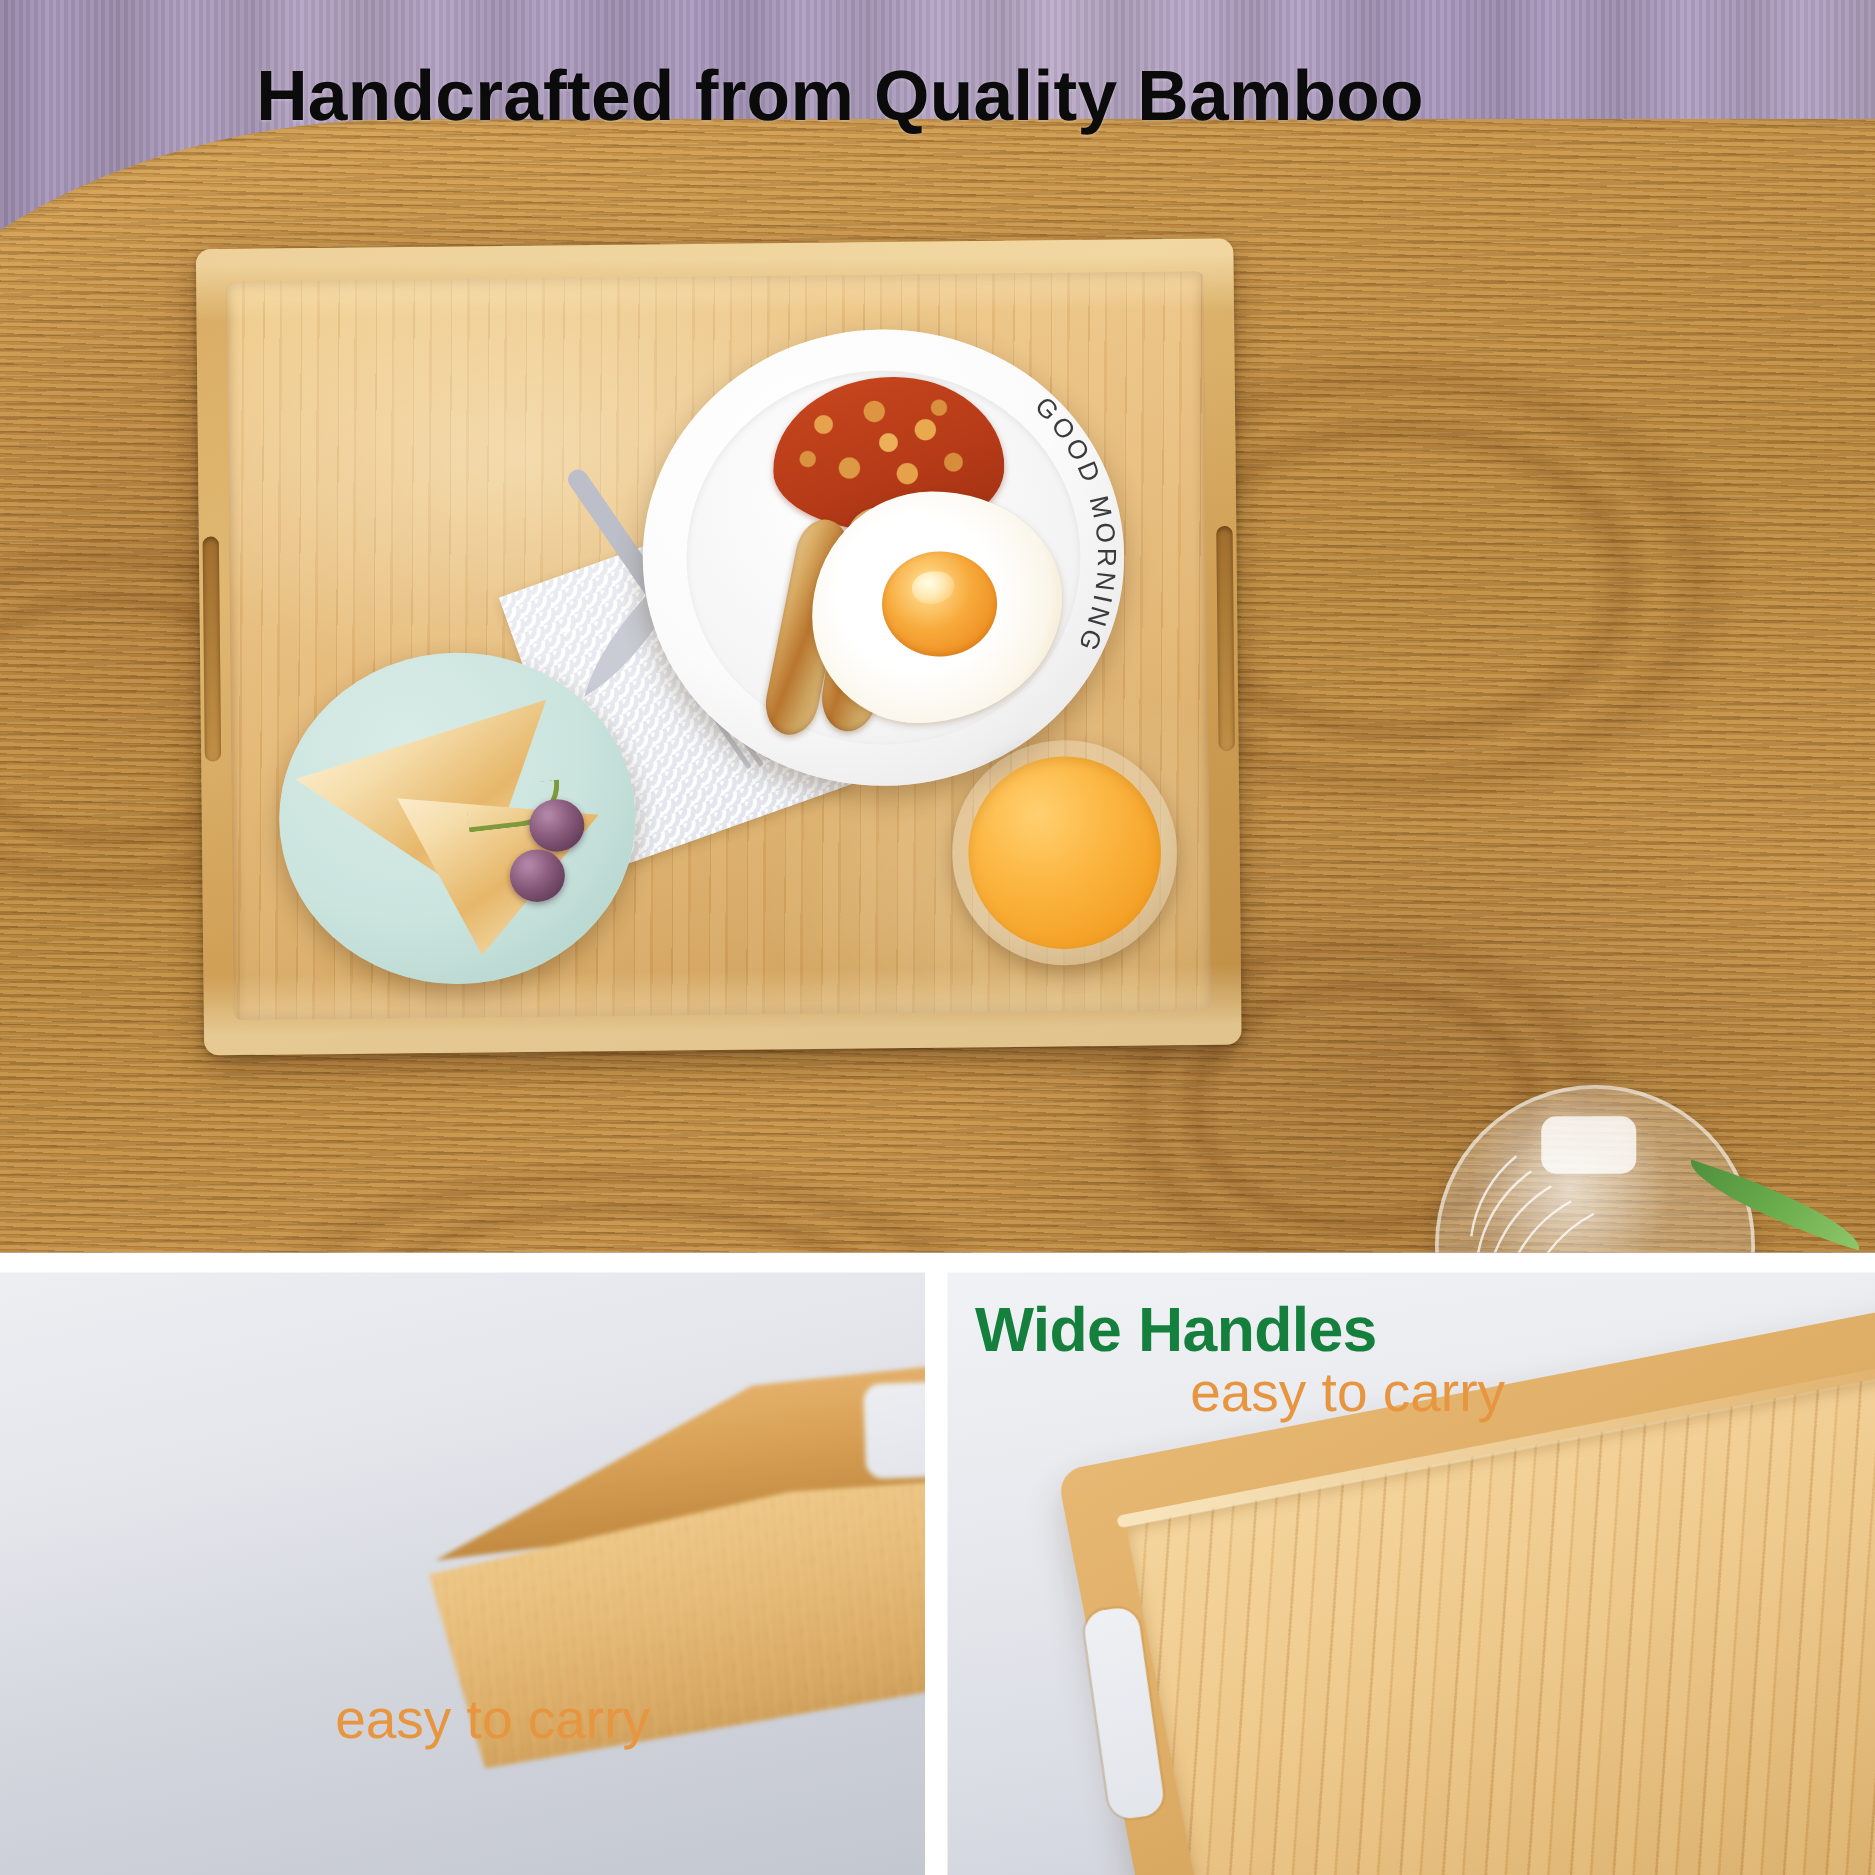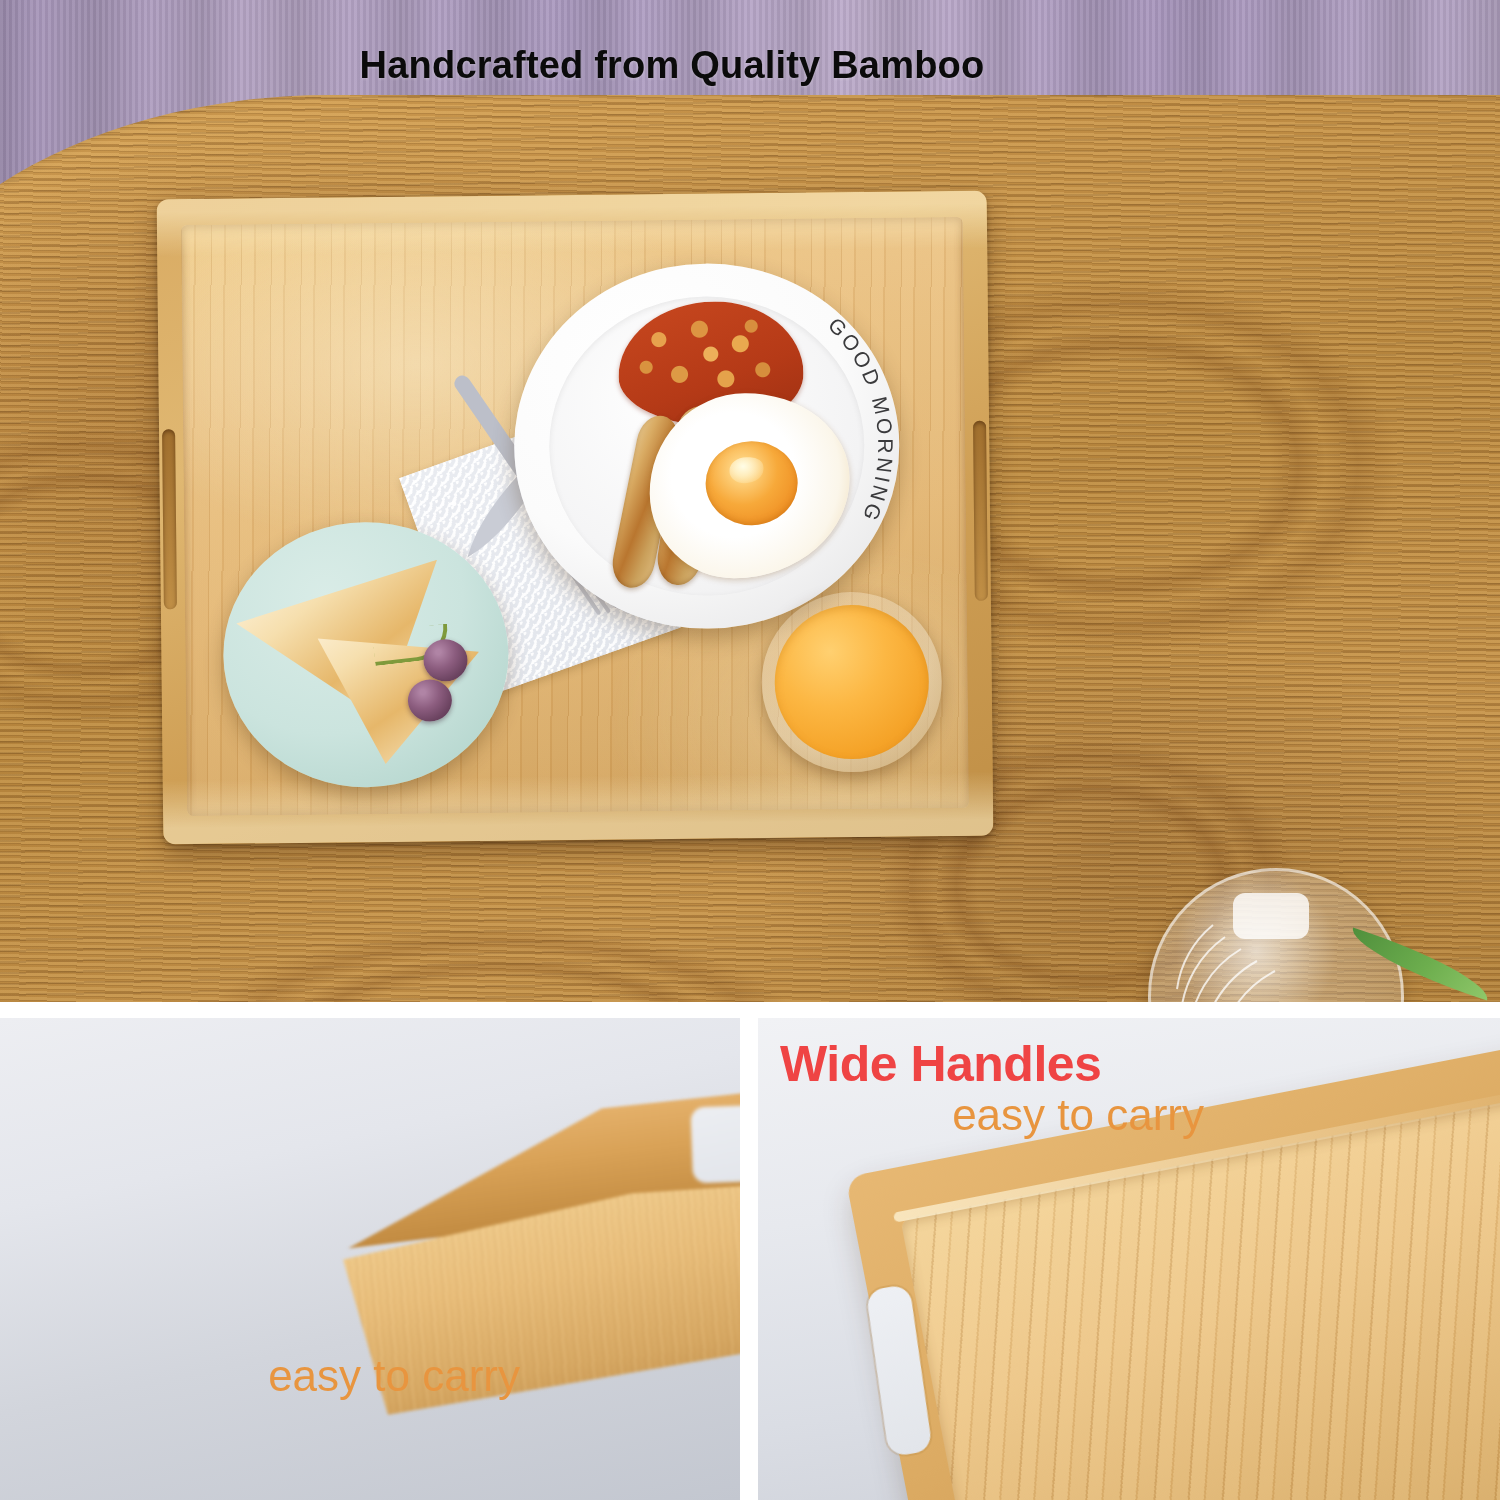--- a/index.html
+++ b/index.html
@@ -153,21 +153,21 @@
     background:radial-gradient(circle at 42% 32%, rgba(255,255,255,.72) 0%, rgba(240,240,245,.26) 36%, rgba(210,205,200,.26) 70%, rgba(170,150,120,.40) 100%);
     border:3px solid rgba(255,255,255,.55);box-shadow:0 5px 16px rgba(60,35,8,.24);}
   .jug-label{position:absolute;left:82px;top:22px;width:76px;height:46px;border-radius:12px;background:rgba(255,255,255,.80);}
   .jug-ticks{position:absolute;inset:0;}
   .leaf{position:absolute;border-radius:0 100% 0 100%;background:linear-gradient(110deg,#4f8f3c,#6dae4e 55%,#8fc76a);}
   .lf1{left:1288px;top:1000px;width:175px;height:34px;transform:rotate(-12deg);}
   .lf2{left:1345px;top:950px;width:150px;height:28px;transform:rotate(18deg);}
 
   
   .headline{position:absolute;left:0;top:44px;width:1344px;text-align:center;
-    font-size:38px;font-weight:bold;color:#0b0b0b;letter-spacing:.2px;
+    font-size:57px;font-weight:bold;color:#0b0b0b;letter-spacing:.2px;
     text-shadow:0 1px 3px rgba(255,255,255,.30);}
 
   
   .panel-bl{position:absolute;left:0;top:1018px;width:740px;height:482px;overflow:hidden;
     background:linear-gradient(168deg,#edeef2 0%,#e4e6ec 30%,#d2d5dc 62%,#c3c7d0 100%);}
   .panel-br{position:absolute;left:758px;top:1018px;width:742px;height:482px;overflow:hidden;
     background:linear-gradient(172deg,#f1f2f5 0%,#e7e9ee 36%,#dadde4 70%,#cdd0d8 100%);}
 
   
   .bl-tray{position:absolute;left:282px;top:92px;width:640px;height:420px;transform:rotate(-7deg);
@@ -199,21 +199,21 @@
       linear-gradient(170deg,#f3d296 0%,#ecc485 34%,#ddb16d 70%,#cfa25c 100%);
     box-shadow:inset 0 4px 12px rgba(120,70,20,.26);}
   .br-hole{position:absolute;left:-6px;top:116px;width:44px;height:168px;border-radius:18px;
     background:linear-gradient(170deg,#eef0f4,#e2e5ea);transform:rotate(3deg);
     box-shadow:0 0 0 2px rgba(180,130,60,.25);}
   .br-rimlight{position:absolute;left:40px;top:44px;right:16px;height:10px;border-radius:8px;
     background:linear-gradient(90deg,rgba(255,245,215,.75),rgba(255,245,215,0));}
 
   
   .cap{position:absolute;}
-  .cap-title{font-size:50px;font-weight:bold;color:#ef4444;line-height:1.05;letter-spacing:-.5px;}
+  .cap-title{font-size:50px;font-weight:bold;color:#15803d;line-height:1.05;letter-spacing:-.5px;}
   .cap-sub{font-size:44px;color:#e8953f;line-height:1.1;}
   .cap-bl{left:22px;top:1352px;width:520px;text-align:left;}
   .cap-bl .cap-sub{text-align:right;padding-right:22px;}
   .cap-br{left:780px;top:1038px;width:430px;text-align:left;}
   .cap-br .cap-sub{text-align:right;padding-right:6px;}
 </style>
 </head>
 <body>
 
 <div id="page">

